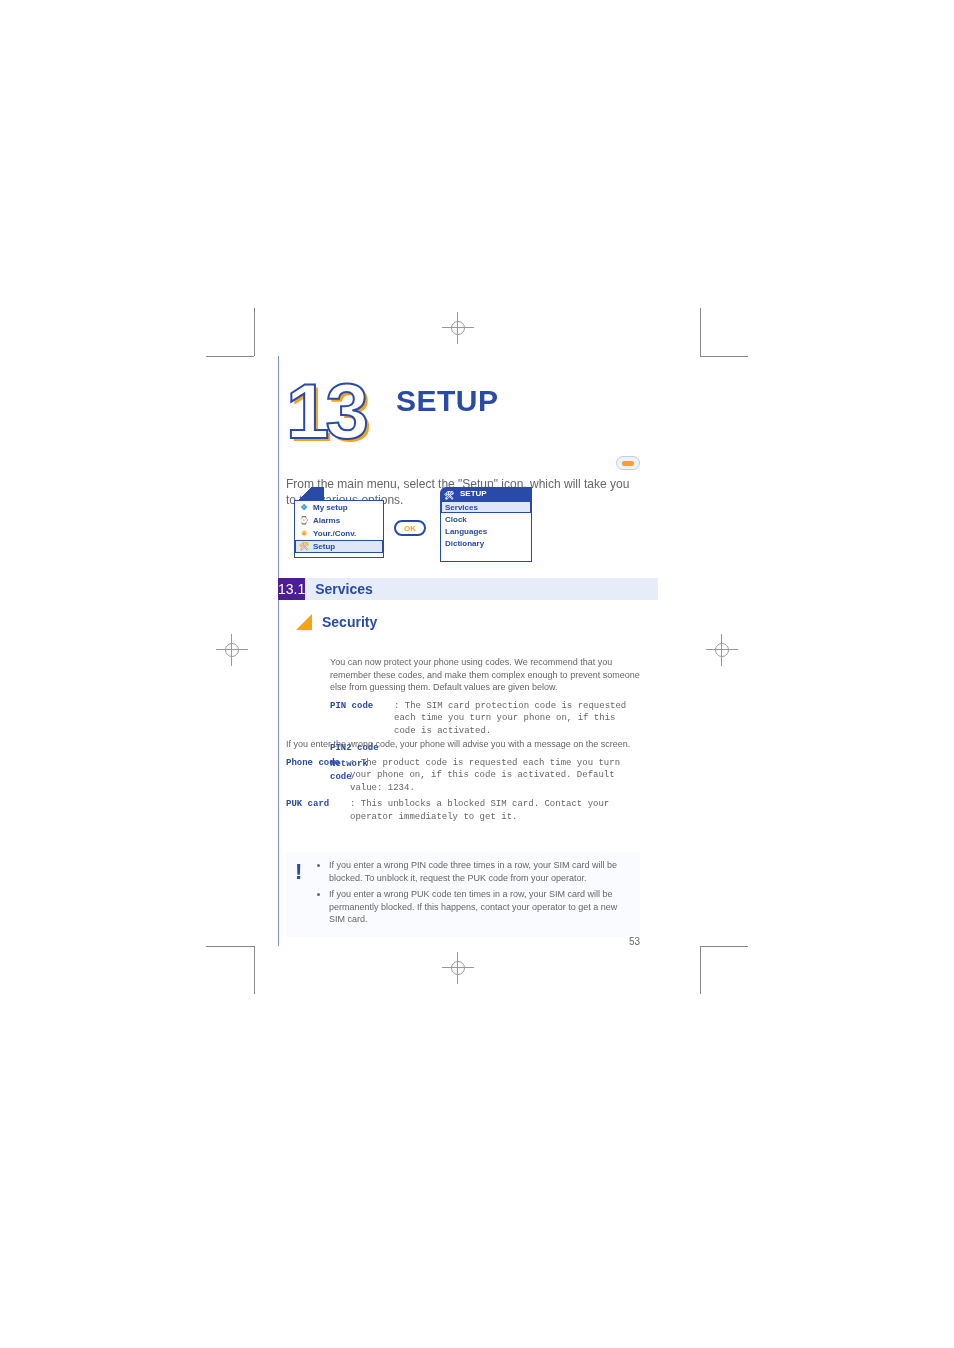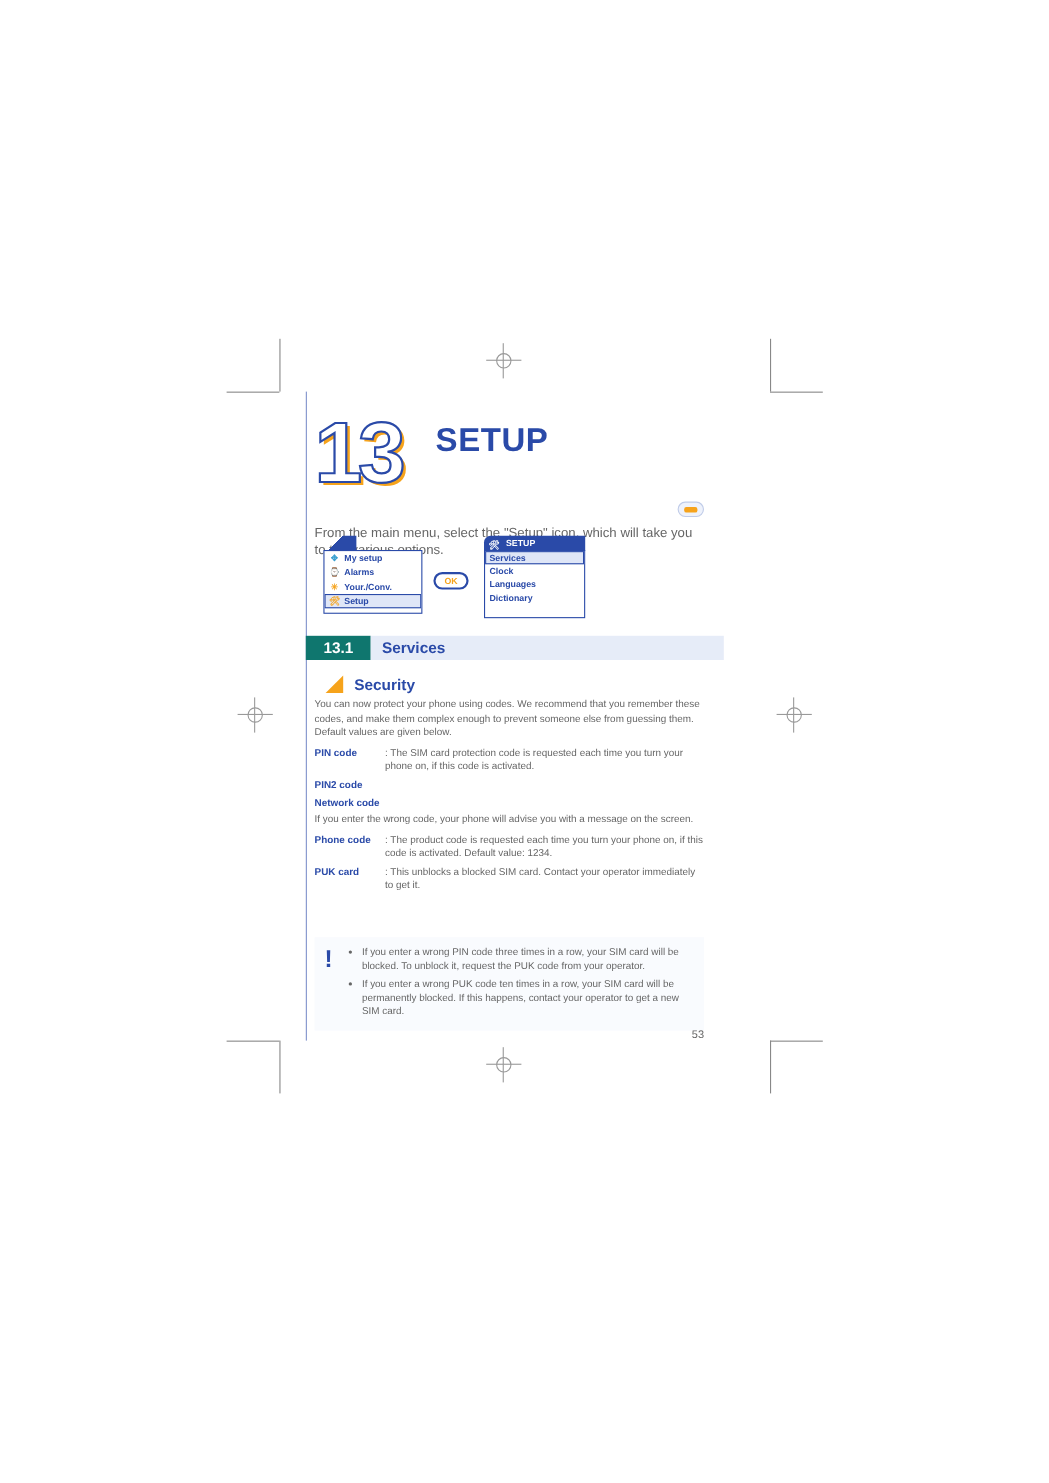--- a/index.html
+++ b/index.html
@@ -97,45 +97,45 @@
     border-radius: 8px; background:#eef2fb; border:1px solid #bfcbe8;
   }
   .wap-badge::after{ content:""; position:absolute; left:5px; top:4px; width:12px; height:5px; background:#f6a31b; border-radius:2px;}
 
   
   .sec-head {
     position: absolute; left: 0; top: 222px; right: 0; height: 22px;
     display: flex; align-items: stretch;
   }
   .sec-num {
-    background: #0f766e; color: #fff; font-weight: 700; font-size: 14px;
-    padding: 2px 16px; display:flex; align-items:center;
+    background: #4c1d95; color: #fff; font-weight: 400; font-size: 14px;
+    padding: 2px 0; display:flex; align-items:center;
   }
   .sec-title {
     flex: 1; background: #e6ecf8; color: #2a4aa8; font-weight: 800; font-size: 14px;
     padding: 2px 10px; display:flex; align-items:center;
   }
 
   
   .subhead {
     position: absolute; left: 18px; top: 258px;
     display: flex; align-items:center; gap: 10px;
     color: #2a4aa8; font-weight: 800; font-size: 14px;
   }
   .triangle {
     width: 0; height: 0;
     border-left: 16px solid transparent;
     border-bottom: 16px solid #f6a31b;
   }
 
   
   .body-block { position:absolute; left:8px; right:18px; color:#666; font-size:9px; line-height:1.4; }
-  .bb1 { top: 278px; }
+  .bb1 { top: 300px; margin-left: 44px; }
   .bb2 { top: 382px; }
-  .dot-row { display:grid; grid-template-columns: 60px 1fr; gap:4px; margin-bottom:4px; }
+  .dot-row { display:grid; grid-template-columns: 60px 1fr; gap:4px; margin-bottom:4px;font-family:Liberation Mono, monospace; }
   .dot-label { color:#2a4aa8; font-weight:700; }
   .dot-text::before { content:": "; }
 
   
   .note {
     position:absolute; left:8px; right:18px; top: 496px;
     border:1px solid transparent; background: rgba(240,244,252,0.4);
     padding: 6px 8px 6px 28px; color:#666; font-size:9px; line-height:1.4;
     min-height: 76px;
   }

